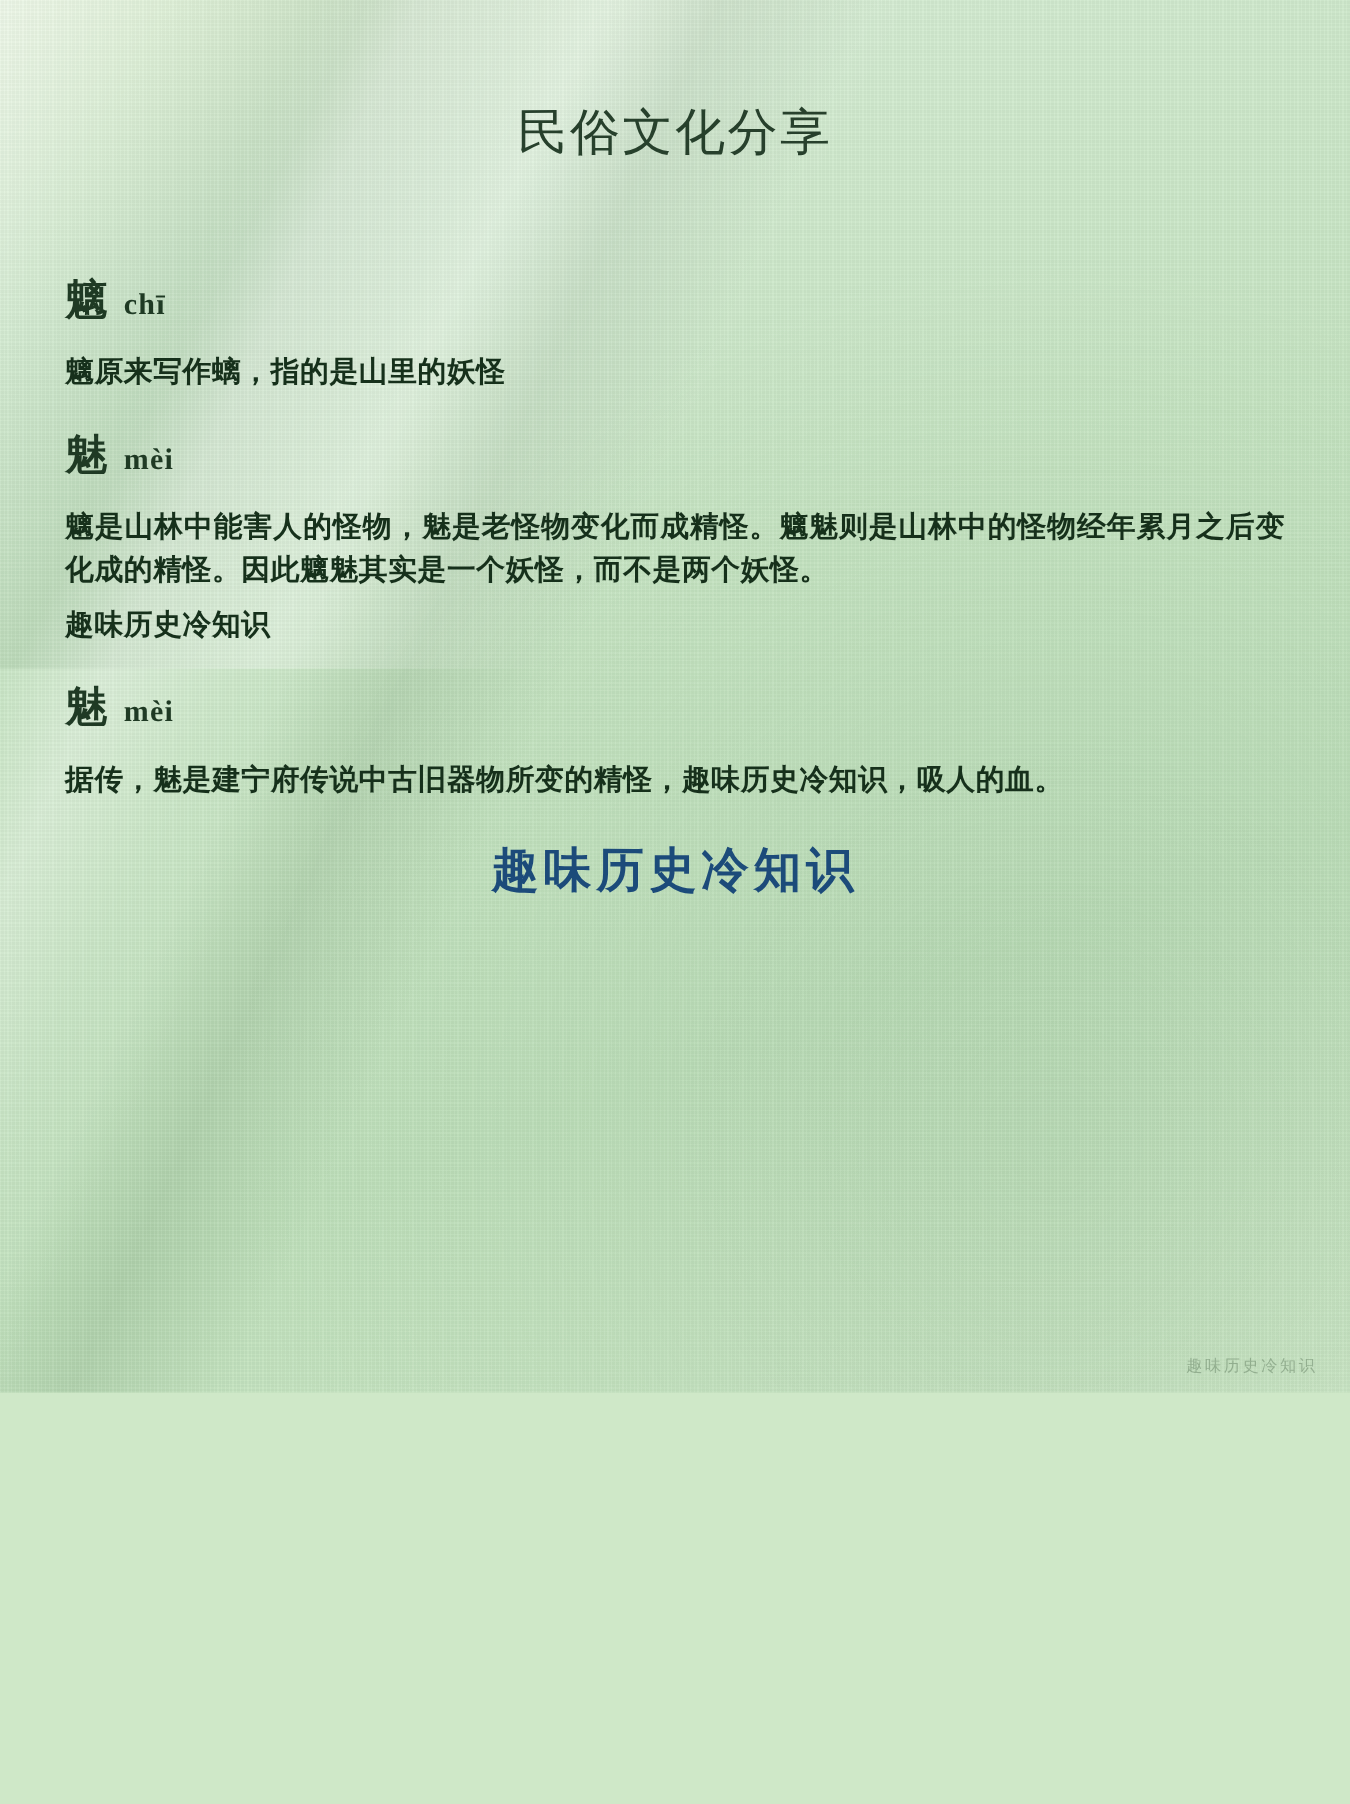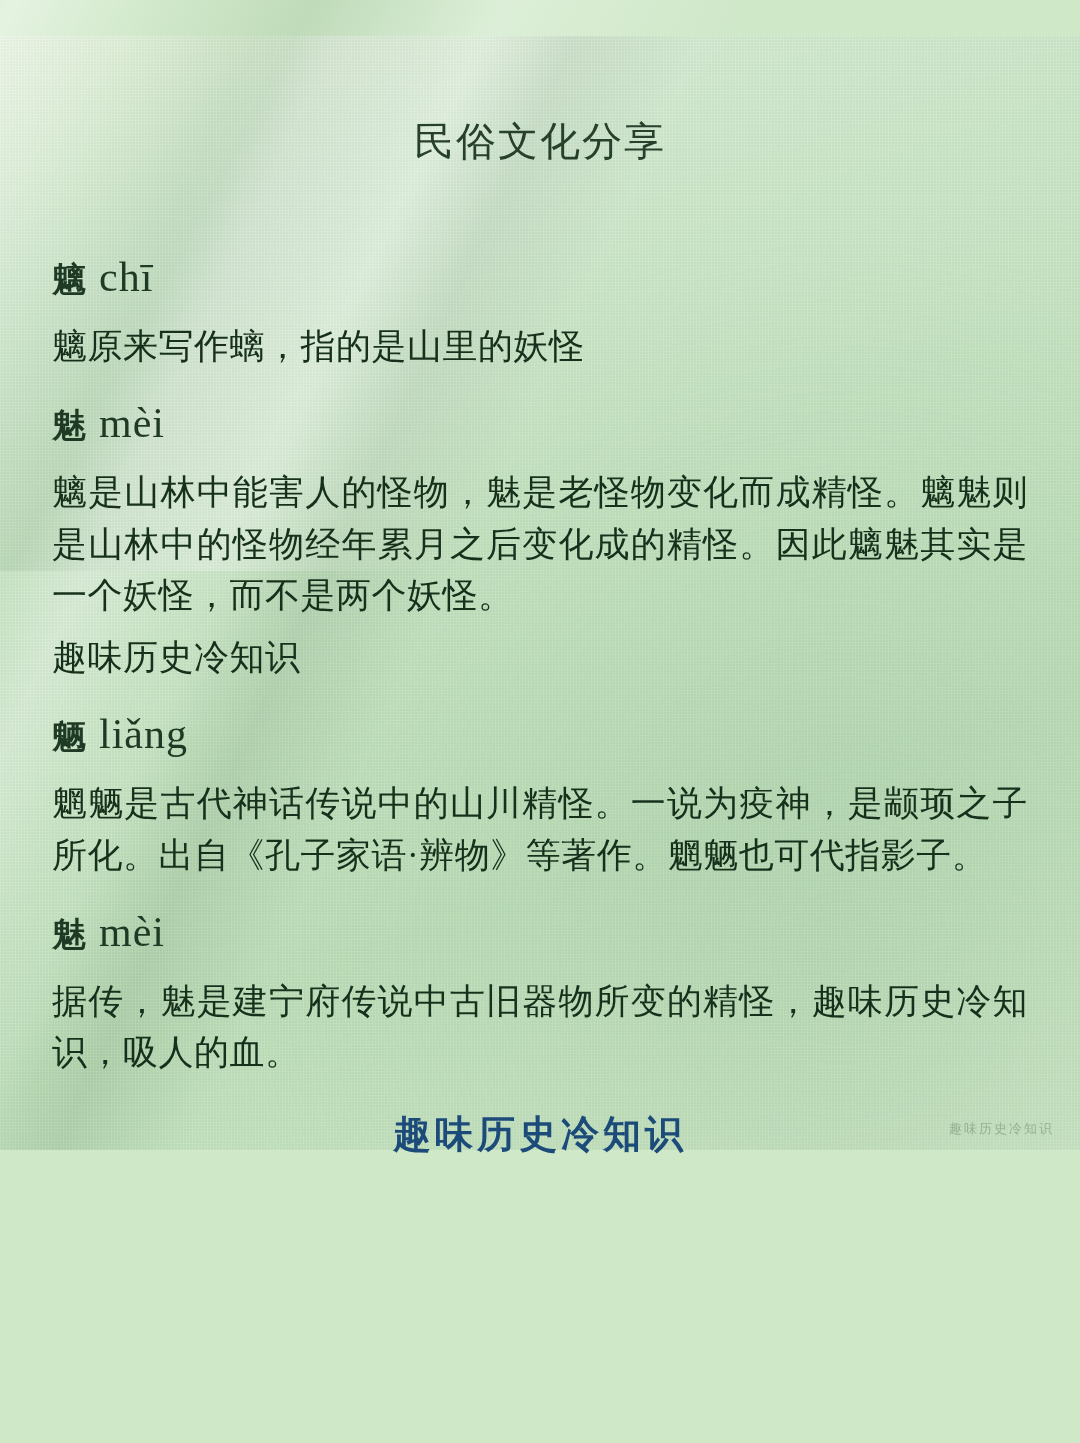--- a/index.html
+++ b/index.html
@@ -26,21 +26,20 @@
         rgba(255,255,255,0.00) 16%,
         rgba(255,255,255,0.30) 21%,
         rgba(255,255,255,0.10) 27%,
         rgba(255,255,255,0.00) 33%),
       linear-gradient(115deg,
         rgba(0,0,0,0.00) 0%,
         rgba(0,0,0,0.00) 30%,
         rgba(40,80,40,0.10) 36%,
         rgba(0,0,0,0.00) 44%),
       linear-gradient(160deg, #dff0d6 0%, #d2ead0 18%, #c6e4c2 45%, #bfe0bb 70%, #cfe9c9 100%);
-    margin-top: 36px;
   }
   .page::before {
     
     content: "";
     position: absolute;
     left: -10%;
     top: -12%;
     width: 130%;
     height: 60%;
     background: linear-gradient(118deg,
@@ -88,29 +87,29 @@
   }
   .entry-head {
     font-size: 34px;
     font-weight: 700;
     color: #1f3a24;
     margin: 26px 0 18px 0;
     letter-spacing: 1px;
   }
   .entry-head .pinyin {
     font-family: "Liberation Serif", "DejaVu Serif", serif;
-    font-weight: 400;
-    font-size: 42px;
+    font-weight: 700;
+    font-size: 24px;
     margin-left: 12px;
     letter-spacing: 1px;
   }
   .entry-body {
-    font-size: 35px;
+    font-size: 23px;
     line-height: 1.48;
-    font-weight: 400;
+    font-weight: 700;
     color: #16301b;
     margin: 0 0 10px 0;
     letter-spacing: 0.5px;
     text-align: justify;
   }
 
   .footer-title {
     text-align: center;
     font-size: 38px;
     font-weight: 700;
@@ -150,26 +149,20 @@
       <div class="entry-head">
         <span>魅</span><span class="pinyin">mèi</span>
       </div>
       <p class="entry-body">魑是山林中能害人的怪物，魅是老怪物变化而成精怪。魑魅则是山林中的怪物经年累月之后变化成的精怪。因此魑魅其实是一个妖怪，而不是两个妖怪。</p>
     </div>
 
     <div class="entry">
       <p class="entry-body">趣味历史冷知识</p>
     </div>
 
-    <div class="entry">
-      <div class="entry-head">
-        <span>魉</span><span class="pinyin">liǎng</span>
-      </div>
-      <p class="entry-body">魍魉是古代神话传说中的山川精怪。一说为疫神，是颛顼之子所化。出自《孔子家语·辨物》等著作。魍魉也可代指影子。</p>
-    </div>
 
     <div class="entry">
       <div class="entry-head">
         <span>魅</span><span class="pinyin">mèi</span>
       </div>
       <p class="entry-body">据传，魅是建宁府传说中古旧器物所变的精怪，趣味历史冷知识，吸人的血。</p>
     </div>
 
     <div class="entry">
     </div>

